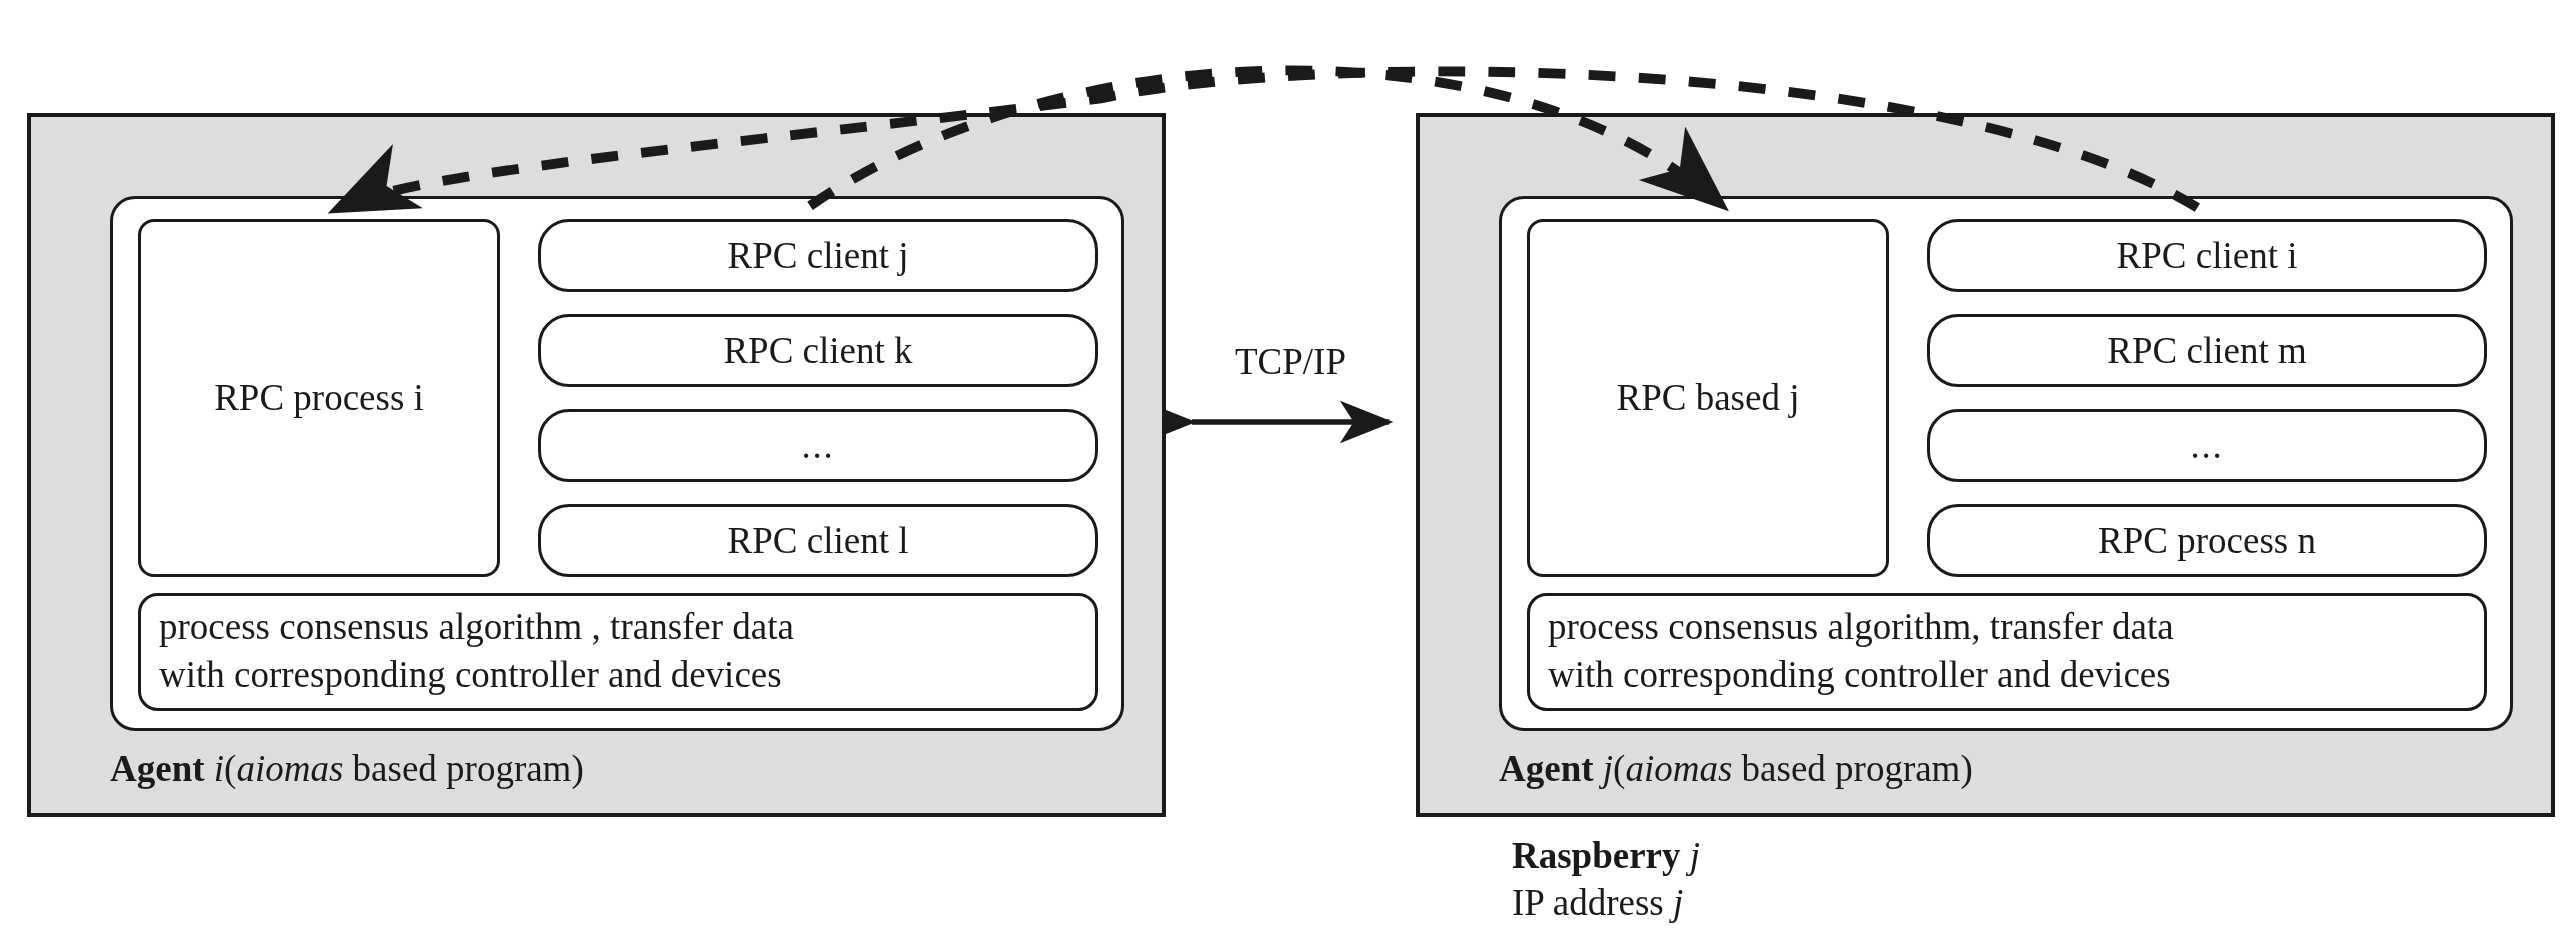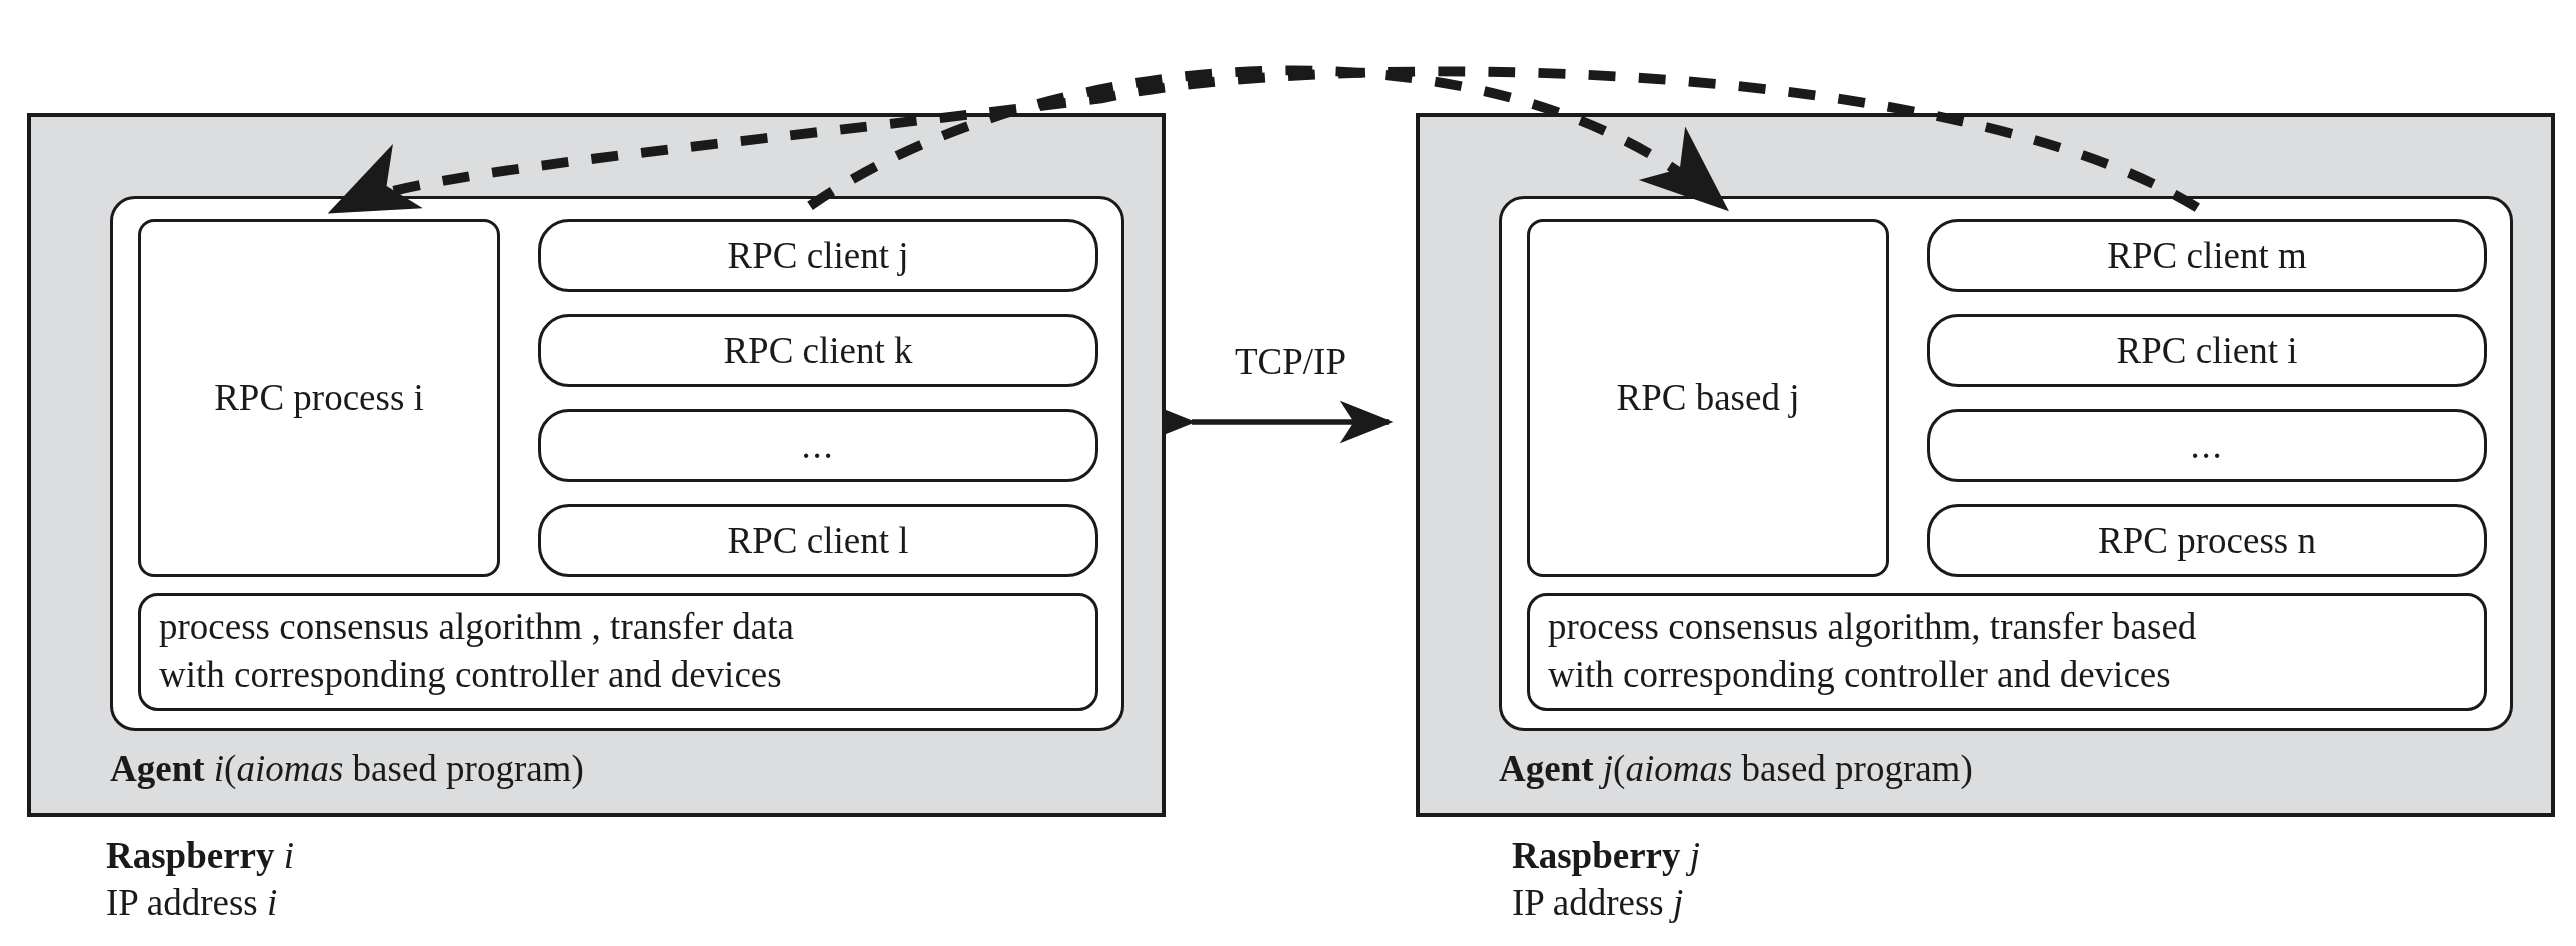--- a/index.html
+++ b/index.html
@@ -201,48 +201,44 @@
   <div class="agent-box" id="agent-right">
 
     <div class="program-panel">
 
       <div class="top-row">
         <div class="server-box">
           <span>RPC based j</span>
         </div>
         <div class="client-stack">
           <div class="client-box">
+            <span>RPC client i</span>
+          </div>
+          <div class="client-box">
             <span>RPC client m</span>
-          </div>
-          <div class="client-box">
-            <span>RPC client i</span>
           </div>
           <div class="client-box ellipsis">
             <span>...</span>
           </div>
           <div class="client-box">
             <span>RPC process n</span>
           </div>
         </div>
       </div>
 
       <div class="consensus-box">
-        <div>process consensus algorithm, transfer based</div>
+        <div>process consensus algorithm, transfer data</div>
         <div>with corresponding controller and devices</div>
       </div>
 
     </div>
 
     <div class="agent-caption"><b><span>Agent</span></b> <span class="ital">j</span><span>(</span><span class="ital">aiomas</span><span> based program)</span></div>
   </div>
 
-  <div class="device-caption" id="device-left">
-    <div><span class="dev-name">Raspberry</span> <span class="ital">i</span></div>
-    <div><span>IP address</span> <span class="ital">i</span></div>
-  </div>
 
   <div class="device-caption" id="device-right">
     <div><span class="dev-name">Raspberry</span> <span class="ital">j</span></div>
     <div><span>IP address</span> <span class="ital">j</span></div>
   </div>
 
   <div id="tcp-wrap">
     <div id="tcp-label">TCP/IP</div>
     <svg id="tcp-arrow" viewBox="0 0 280 60">
       <defs>

